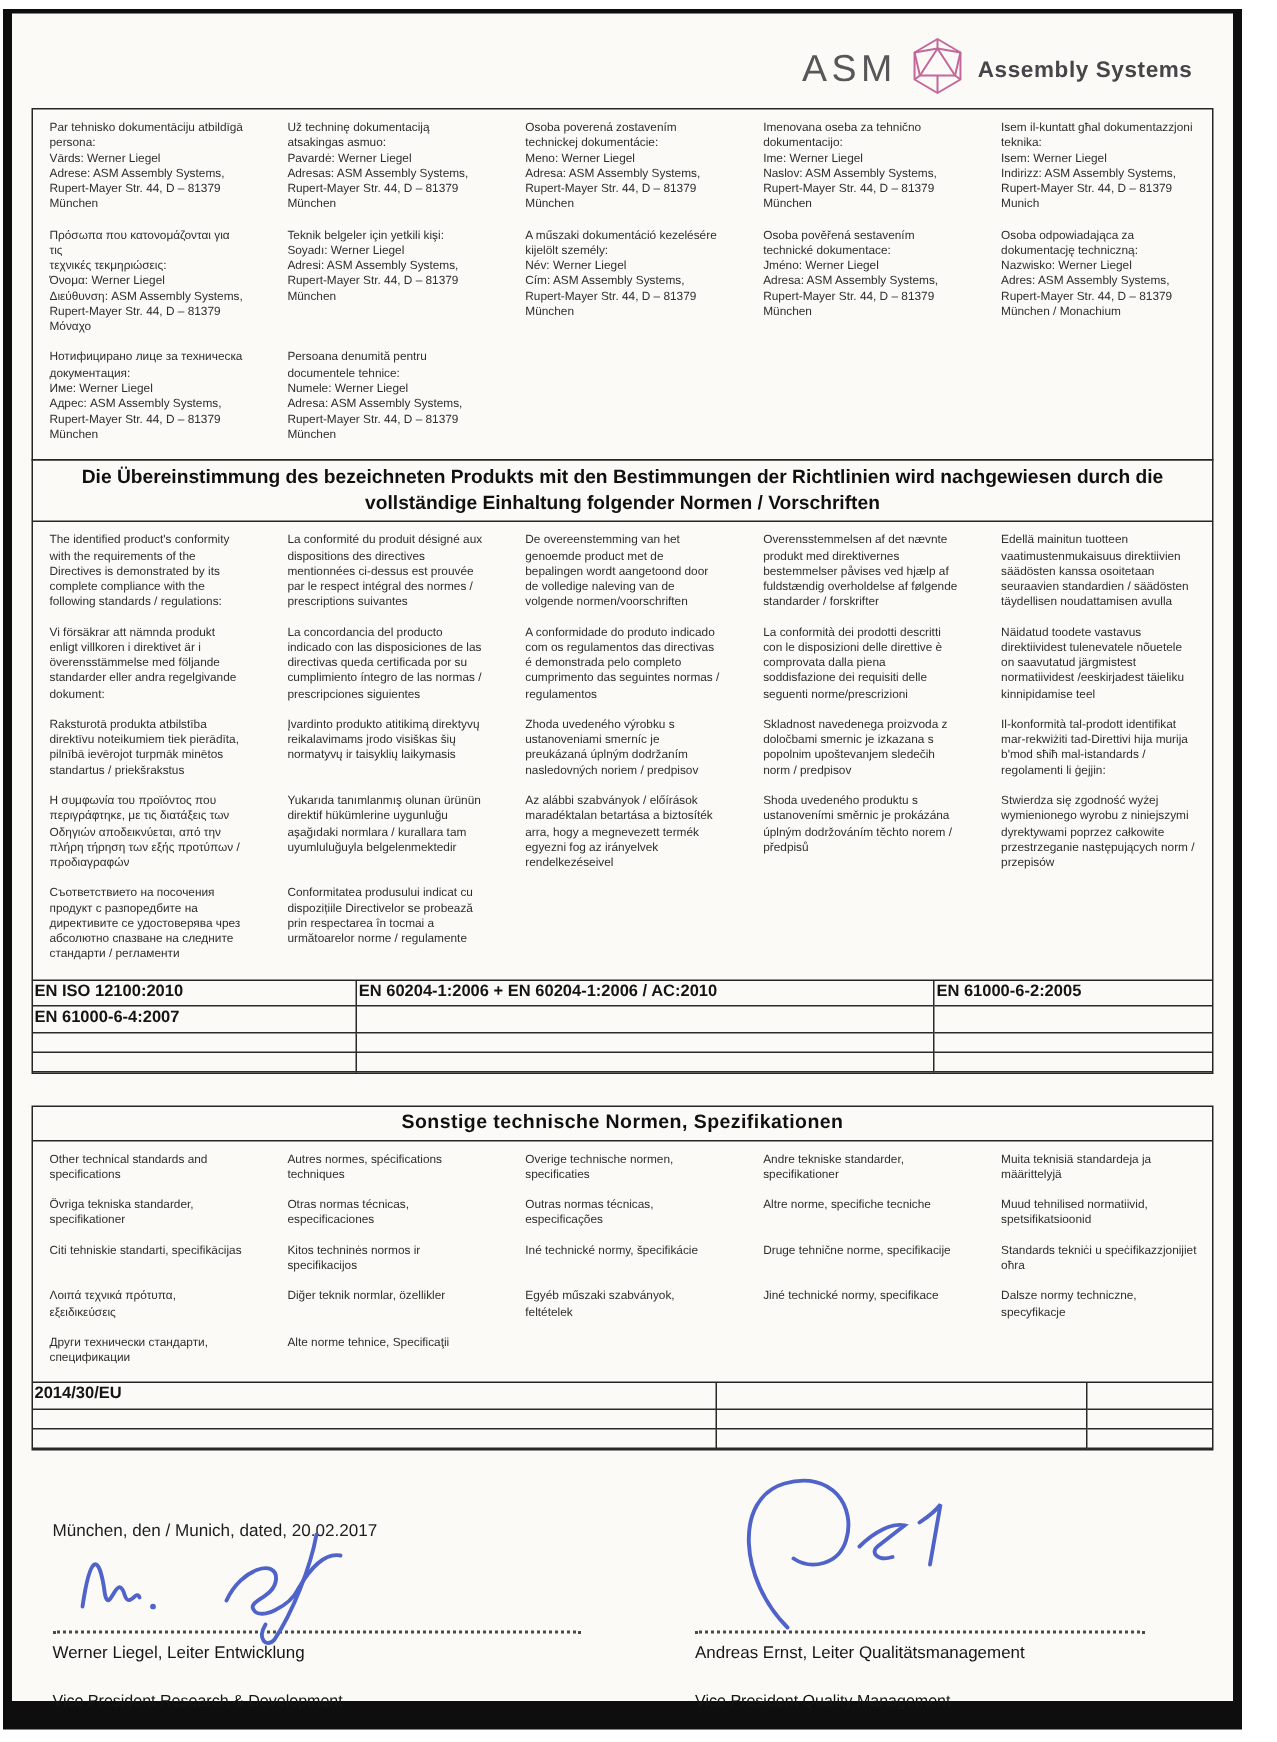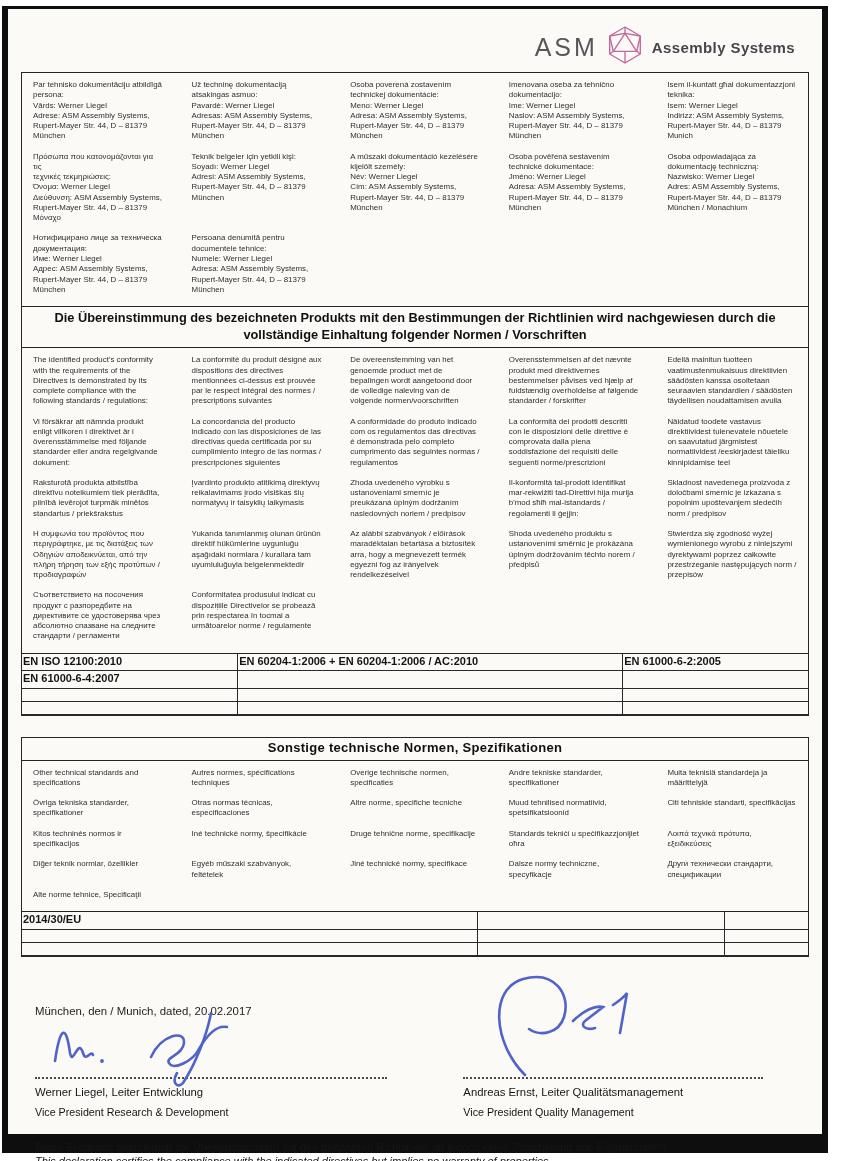--- a/index.html
+++ b/index.html
@@ -37,21 +37,21 @@
   .sig-row{display:flex;align-items:flex-start;margin-top:2px;}
   .sig-block{display:flex;flex-direction:column;}
   .sig-left{width:392px;}
   .sig-right{width:340px;margin-left:46px;}
   .sig-ink{height:58px;position:relative;}
   .sig-ink svg{position:absolute;left:0;bottom:-10px;overflow:visible;}
   .sig-right .sig-ink svg{bottom:-6px;}
   .dotline{border-bottom:2px dotted #4a4a4a;width:352px;margin-bottom:7px;}
   .sig-right .dotline{width:300px;}
   .sig-name{font-size:11.3px;color:#161616;}
-  .sig-title{font-size:10.7px;color:#161616;margin-top:8px;}
+  .sig-title{font-size:10.7px;color:#161616;margin-top:20px;}
   .disclaimer{margin-top:22px;padding:0 14px;}
   .disclaimer div{font-size:11px;line-height:1.28;color:#161616;}
   .disclaimer .en{font-style:italic;}
 </style>
 </head>
 <body>
 
 <div class="page">
   <div class="frame">
 
@@ -165,22 +165,22 @@
           <div class="cell">Overensstemmelsen af det nævnte produkt med direktivernes bestemmelser påvises ved hjælp af fuldstændig overholdelse af følgende standarder / forskrifter</div>
           <div class="cell">Edellä mainitun tuotteen vaatimustenmukaisuus direktiivien säädösten kanssa osoitetaan seuraavien standardien / säädösten täydellisen noudattamisen avulla</div>
           <div class="cell">Vi försäkrar att nämnda produkt enligt villkoren i direktivet är i överensstämmelse med följande standarder eller andra regelgivande dokument:</div>
           <div class="cell">La concordancia del producto indicado con las disposiciones de las directivas queda certificada por su cumplimiento íntegro de las normas / prescripciones siguientes</div>
           <div class="cell">A conformidade do produto indicado com os regulamentos das directivas é demonstrada pelo completo cumprimento das seguintes normas / regulamentos</div>
           <div class="cell">La conformità dei prodotti descritti con le disposizioni delle direttive è comprovata dalla piena soddisfazione dei requisiti delle seguenti norme/prescrizioni</div>
           <div class="cell">Näidatud toodete vastavus direktiividest tulenevatele nõuetele on saavutatud järgmistest normatiividest /eeskirjadest täieliku kinnipidamise teel</div>
           <div class="cell">Raksturotā produkta atbilstība direktīvu noteikumiem tiek pierādīta, pilnībā ievērojot turpmāk minētos standartus / priekšrakstus</div>
           <div class="cell">Įvardinto produkto atitikimą direktyvų reikalavimams įrodo visiškas šių normatyvų ir taisyklių laikymasis</div>
           <div class="cell">Zhoda uvedeného výrobku s ustanoveniami smerníc je preukázaná úplným dodržaním nasledovných noriem / predpisov</div>
+          <div class="cell">Skladnost navedenega proizvoda z določbami smernic je izkazana s popolnim upoštevanjem sledečih norm / predpisov</div>
           <div class="cell">Il-konformità tal-prodott identifikat mar-rekwiżiti tad-Direttivi hija murija b'mod sħiħ mal-istandards / regolamenti li ġejjin:</div>
-          <div class="cell">Skladnost navedenega proizvoda z določbami smernic je izkazana s popolnim upoštevanjem sledečih norm / predpisov</div>
           <div class="cell">Η συμφωνία του προϊόντος που περιγράφτηκε, με τις διατάξεις των Οδηγιών αποδεικνύεται, από την πλήρη τήρηση των εξής προτύπων / προδιαγραφών</div>
           <div class="cell">Yukarıda tanımlanmış olunan ürünün direktif hükümlerine uygunluğu aşağıdaki normlara / kurallara tam uyumluluğuyla belgelenmektedir</div>
           <div class="cell">Az alábbi szabványok / előírások maradéktalan betartása a biztosíték arra, hogy a megnevezett termék egyezni fog az irányelvek rendelkezéseivel</div>
           <div class="cell">Shoda uvedeného produktu s ustanoveními směrnic je prokázána úplným dodržováním těchto norem / předpisů</div>
           <div class="cell">Stwierdza się zgodność wyżej wymienionego wyrobu z niniejszymi dyrektywami poprzez całkowite przestrzeganie następujących norm / przepisów</div>
           <div class="cell">Съответствието на посочения продукт с разпоредбите на директивите се удостоверява чрез абсолютно спазване на следните стандарти / регламенти</div>
           <div class="cell">Conformitatea produsului indicat cu dispozițiile Directivelor se probează prin respectarea în tocmai a următoarelor norme / regulamente</div>
           <div class="cell"></div>
           <div class="cell"></div>
           <div class="cell"></div>
@@ -211,20 +211,22 @@
           <div class="cell">Overige technische normen,
 specificaties</div>
           <div class="cell">Andre tekniske standarder,
 specifikationer</div>
           <div class="cell">Muita teknisiä standardeja ja
 määrittelyjä</div>
           <div class="cell">Övriga tekniska standarder,
 specifikationer</div>
           <div class="cell">Otras normas técnicas,
 especificaciones</div>
+          <div class="cell">Outras normas técnicas,
+especificações</div>
           <div class="cell">Altre norme, specifiche tecniche</div>
           <div class="cell">Muud tehnilised normatiivid,
 spetsifikatsioonid</div>
           <div class="cell">Citi tehniskie standarti, specifikācijas</div>
           <div class="cell">Kitos techninės normos ir
 specifikacijos</div>
           <div class="cell">Iné technické normy, špecifikácie</div>
           <div class="cell">Druge tehnične norme, specifikacije</div>
           <div class="cell">Standards tekniċi u speċifikazzjonijiet
 oħra</div>

